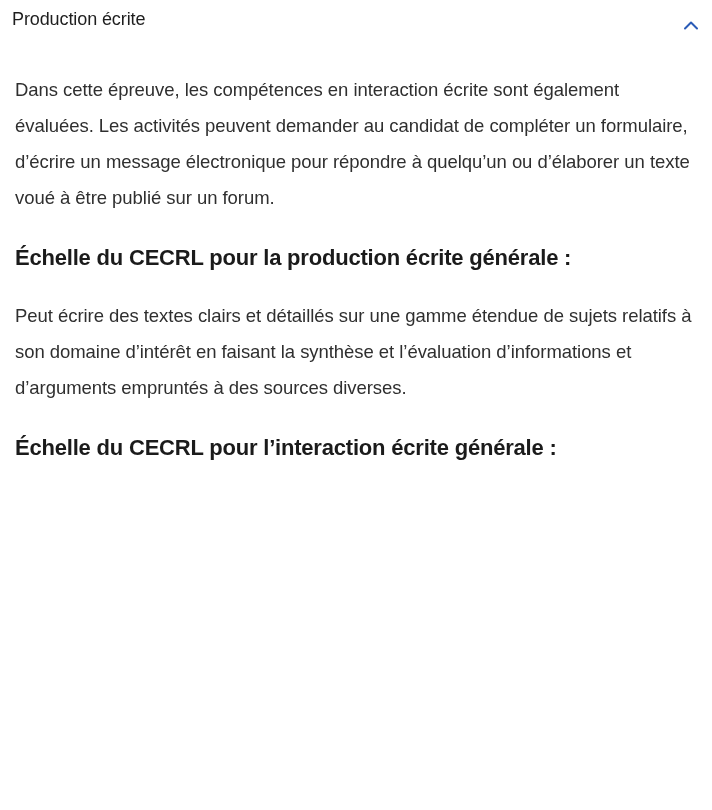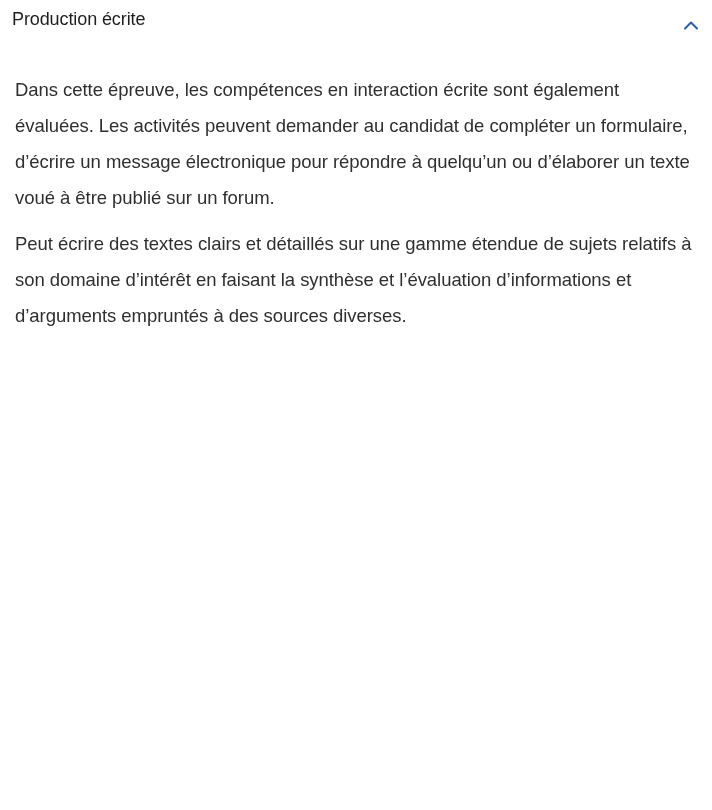--- a/index.html
+++ b/index.html
@@ -73,16 +73,18 @@
     <span class="chevron">
       <svg width="16" height="10" viewBox="0 0 16 10" aria-hidden="true">
         <polyline points="2,8.5 8,2.5 14,8.5" fill="none" stroke="#2a5bb7" stroke-width="2" stroke-linecap="round" stroke-linejoin="round"></polyline>
       </svg>
     </span>
   </div>
 
   <div class="accordion-body">
     <p class="para">Dans cette épreuve, les compétences en interaction écrite sont également évaluées. Les activités peuvent demander au candidat de compléter un formulaire, d’écrire un message électronique pour répondre à quelqu’un ou d’élaborer un texte voué à être publié sur un forum.</p>
 
+    <h3 class="subheading">Échelle du CECRL pour la production écrite générale :</h3>
     <p class="para">Peut écrire des textes clairs et détaillés sur une gamme étendue de sujets relatifs à son domaine d’intérêt en faisant la synthèse et l’évaluation d’informations et d’arguments empruntés à des sources diverses.</p>
 
+    <h3 class="subheading">Échelle du CECRL pour l’interaction écrite générale :</h3>
   </div>
 </div>
 
 </body></html>

